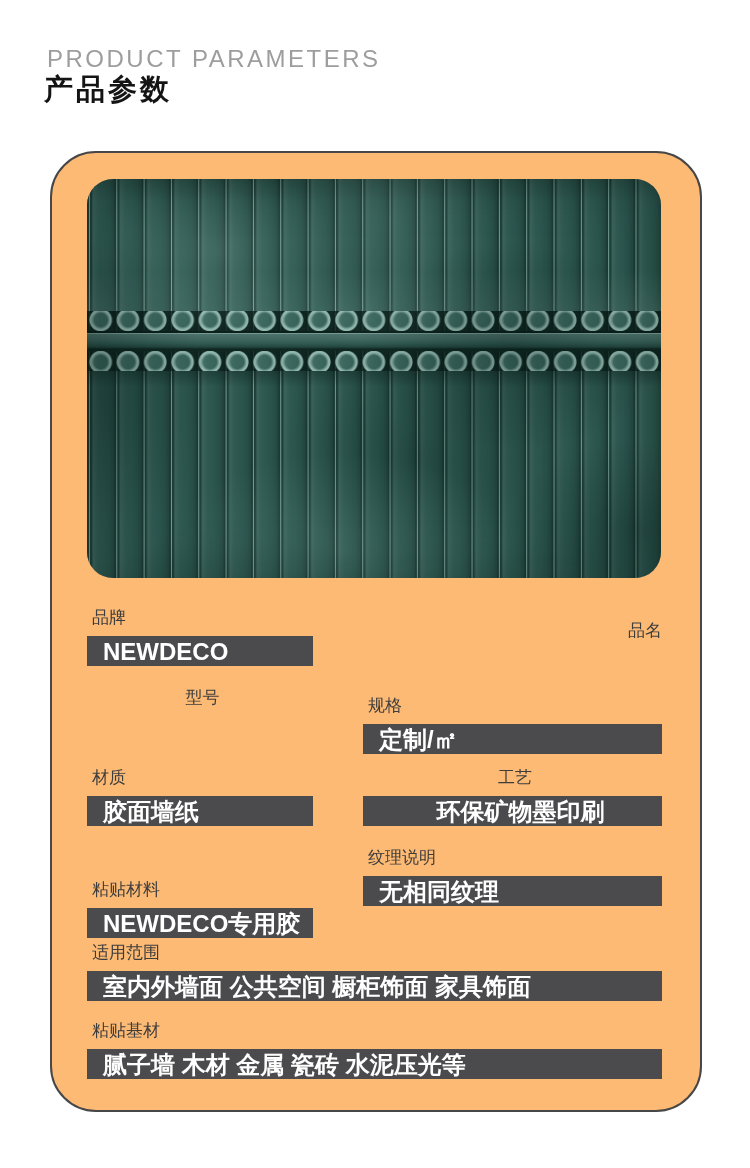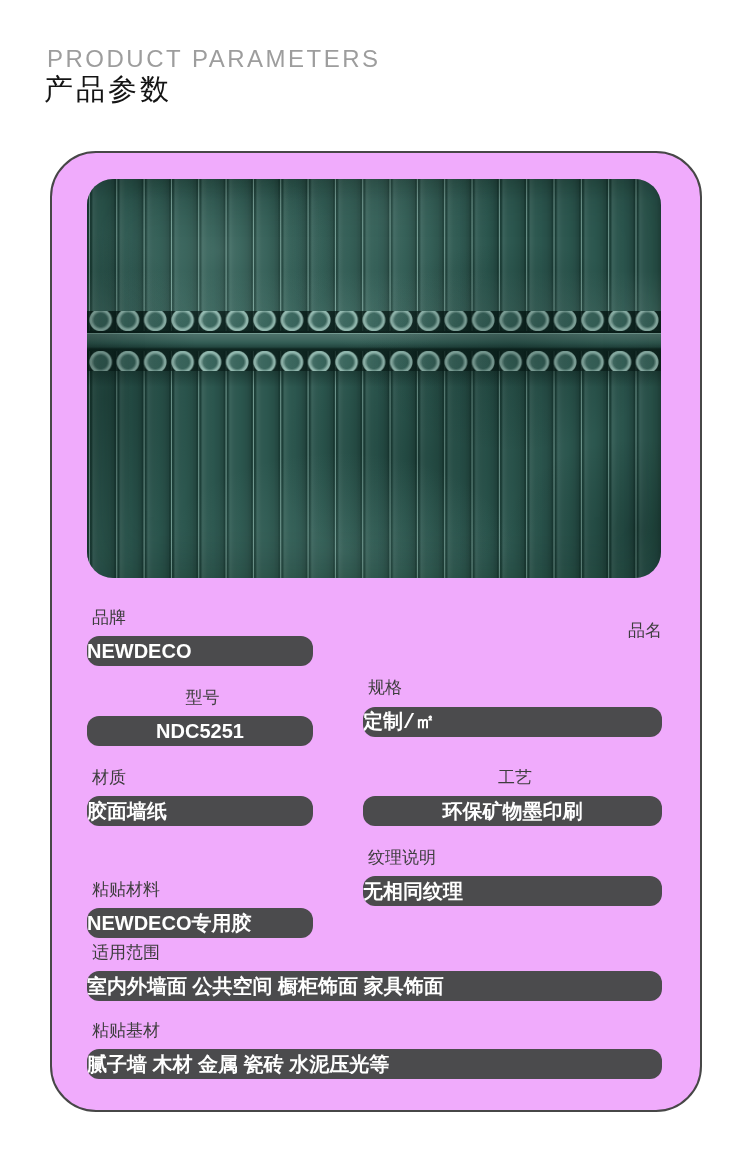--- a/index.html
+++ b/index.html
@@ -10,30 +10,30 @@
     position:relative; overflow:hidden;
   }
   .title-en {
     position:absolute; left:47px; top:45px;
     font-size:24px; letter-spacing:2.5px;
     color:var(--title-en-color,#9d9d9d);
     white-space:nowrap;
   }
   .title-zh {
     position:absolute; left:44px; top:70px;
-    font-size:29px; font-weight:400; letter-spacing:3px;
+    font-size:29px; font-weight:700; letter-spacing:3px;
     color:var(--title-zh-color,#141414);
     white-space:nowrap;
   }
   .card {
     position:absolute; left:50px; top:151px;
     width:652px; height:961px; box-sizing:border-box;
     border:2px solid var(--card-border-color,#474747);
     border-radius:46px;
-    background:#f0abfc;
+    background:#fdba74;
   }
   
   .wallpaper {
     position:absolute; left:35px; top:26px;
     width:574px; height:399px;
     border-radius:26px; overflow:hidden;
     background:var(--wallpaper-base,#2b564e);
   }
   .wp-layer { position:absolute; left:0; width:100%; }
   .wp-top {
@@ -130,34 +130,34 @@
       radial-gradient(ellipse 210px 160px at 58% 70%, rgba(0,20,16,.20), rgba(0,20,16,0) 70%),
       radial-gradient(ellipse 190px 130px at 96% 88%, rgba(0,20,16,.24), rgba(0,20,16,0) 70%);
     box-shadow: inset 0 0 55px rgba(0,10,8,.25);
   }
   
   .group { position:absolute; }
   .colL  { left:35px;  width:226px; }
   .colR  { left:311px; width:299px; }
   .full  { left:35px;  width:575px; }
   .g0 { top:455px; } .g1 { top:468px;text-align:right; }
-  .g2 { top:535px;text-align:center; } .g3 { top:526px;font-family:Liberation Mono, monospace; }
+  .g2 { top:535px;text-align:center; } .g3 { top:543px; }
   .g4 { top:615px; } .g5 { top:615px;text-align:center; }
   .g6 { top:695px;margin-top:32px; } .g7 { top:695px; }
   .g8 { top:790px; } .g9 { top:868px; }
   .lbl {
     font-size:17px; height:20px; line-height:20px;
     padding-left:5px; color:var(--label-text,#3d3d3d);
     white-space:nowrap;
   }
   .bar {
     margin-top:8px; height:30px; line-height:31px;
     background:var(--bar-bg,#4b4b4d); color:var(--bar-text,#ffffff);
-    font-size:20px; font-weight:700; padding-left:0;
-    box-sizing:border-box; white-space:nowrap; overflow:hidden;border-radius:12px;
+    font-size:24px; font-weight:700; padding-left:16px;
+    box-sizing:border-box; white-space:nowrap; overflow:hidden;
   }
 </style>
 </head>
 <body>
 
 <main class="page">
 
   <div class="title-en">PRODUCT PARAMETERS</div>
   <h1 class="title-zh" style="margin:0;">产品参数</h1>
 
@@ -175,21 +175,20 @@
     <div class="group colL g0">
       <div class="lbl">品牌</div>
       <div class="bar">NEWDECO</div>
     </div>
     <div class="group colR g1">
       <div class="lbl">品名</div>
     </div>
 
     <div class="group colL g2">
       <div class="lbl">型号</div>
-      <div class="bar">NDC5251</div>
     </div>
     <div class="group colR g3">
       <div class="lbl">规格</div>
       <div class="bar">定制/㎡</div>
     </div>
 
     <div class="group colL g4">
       <div class="lbl">材质</div>
       <div class="bar">胶面墙纸</div>
     </div>

